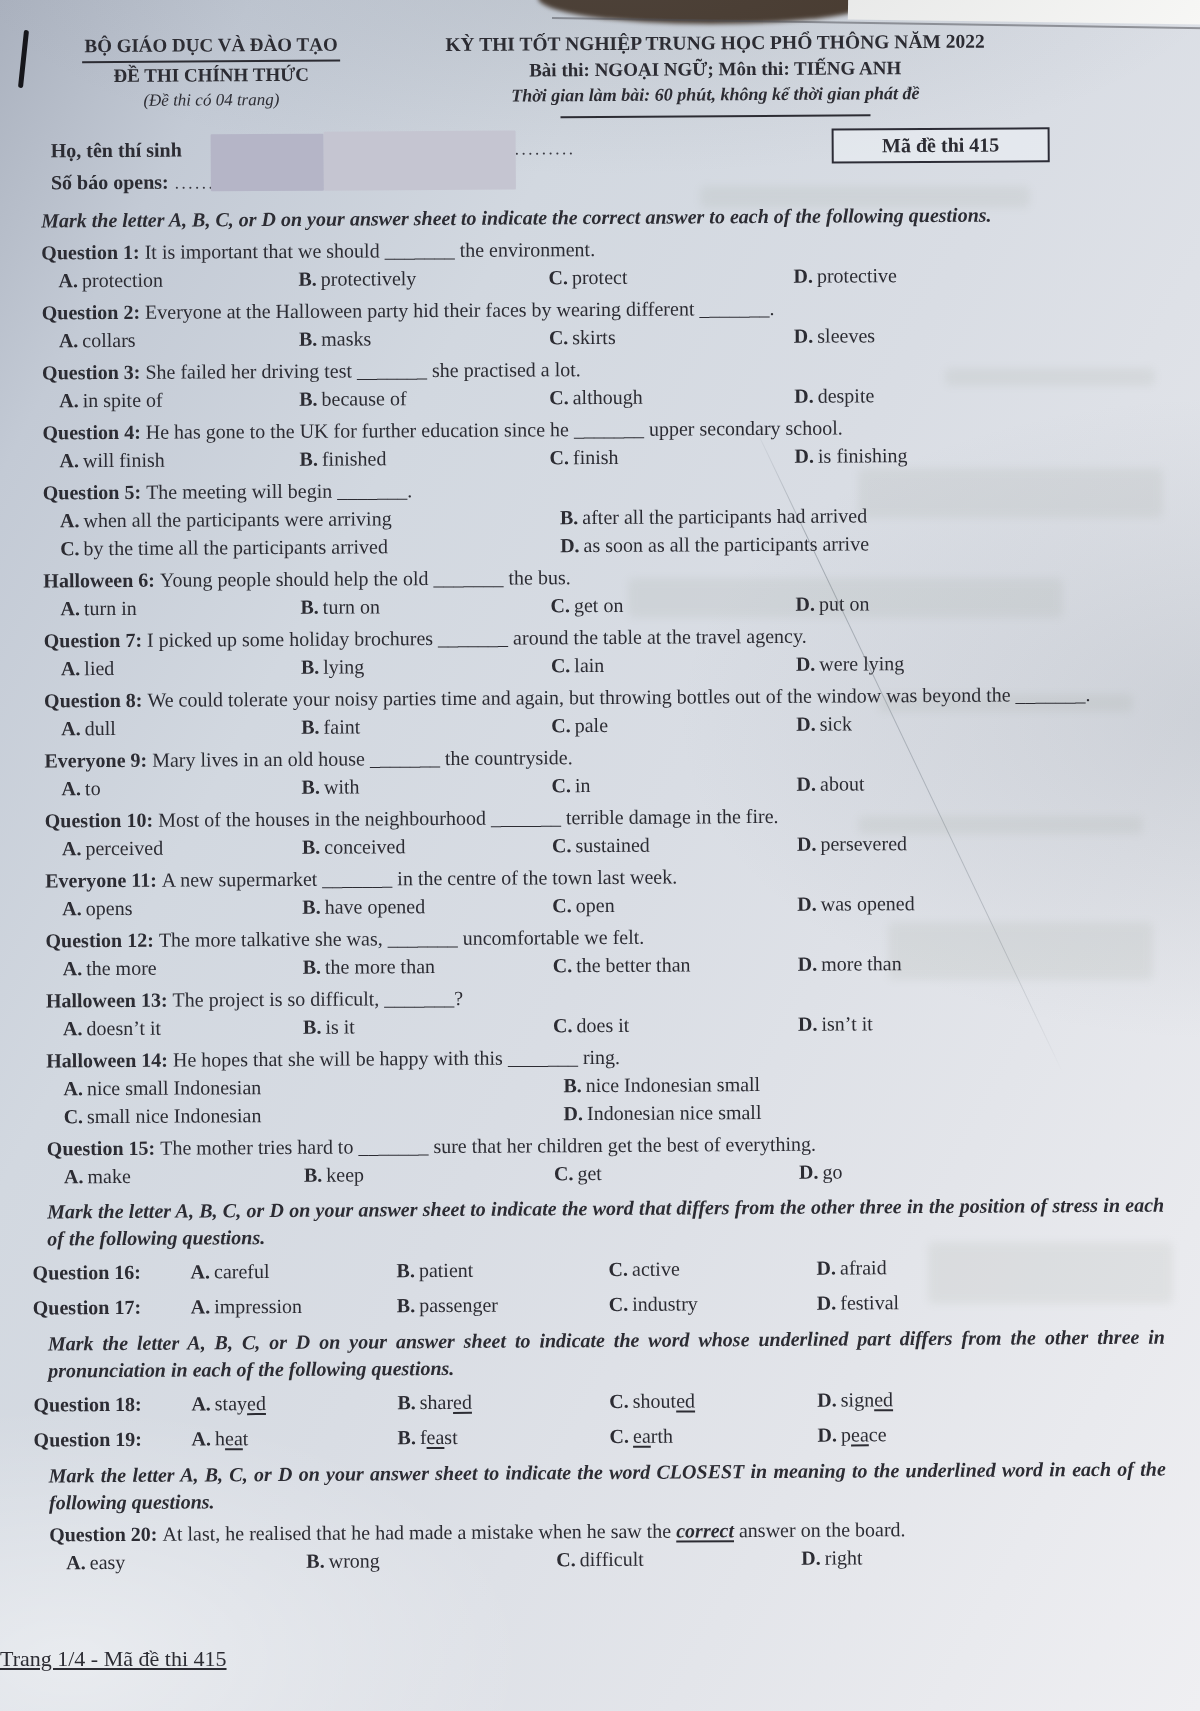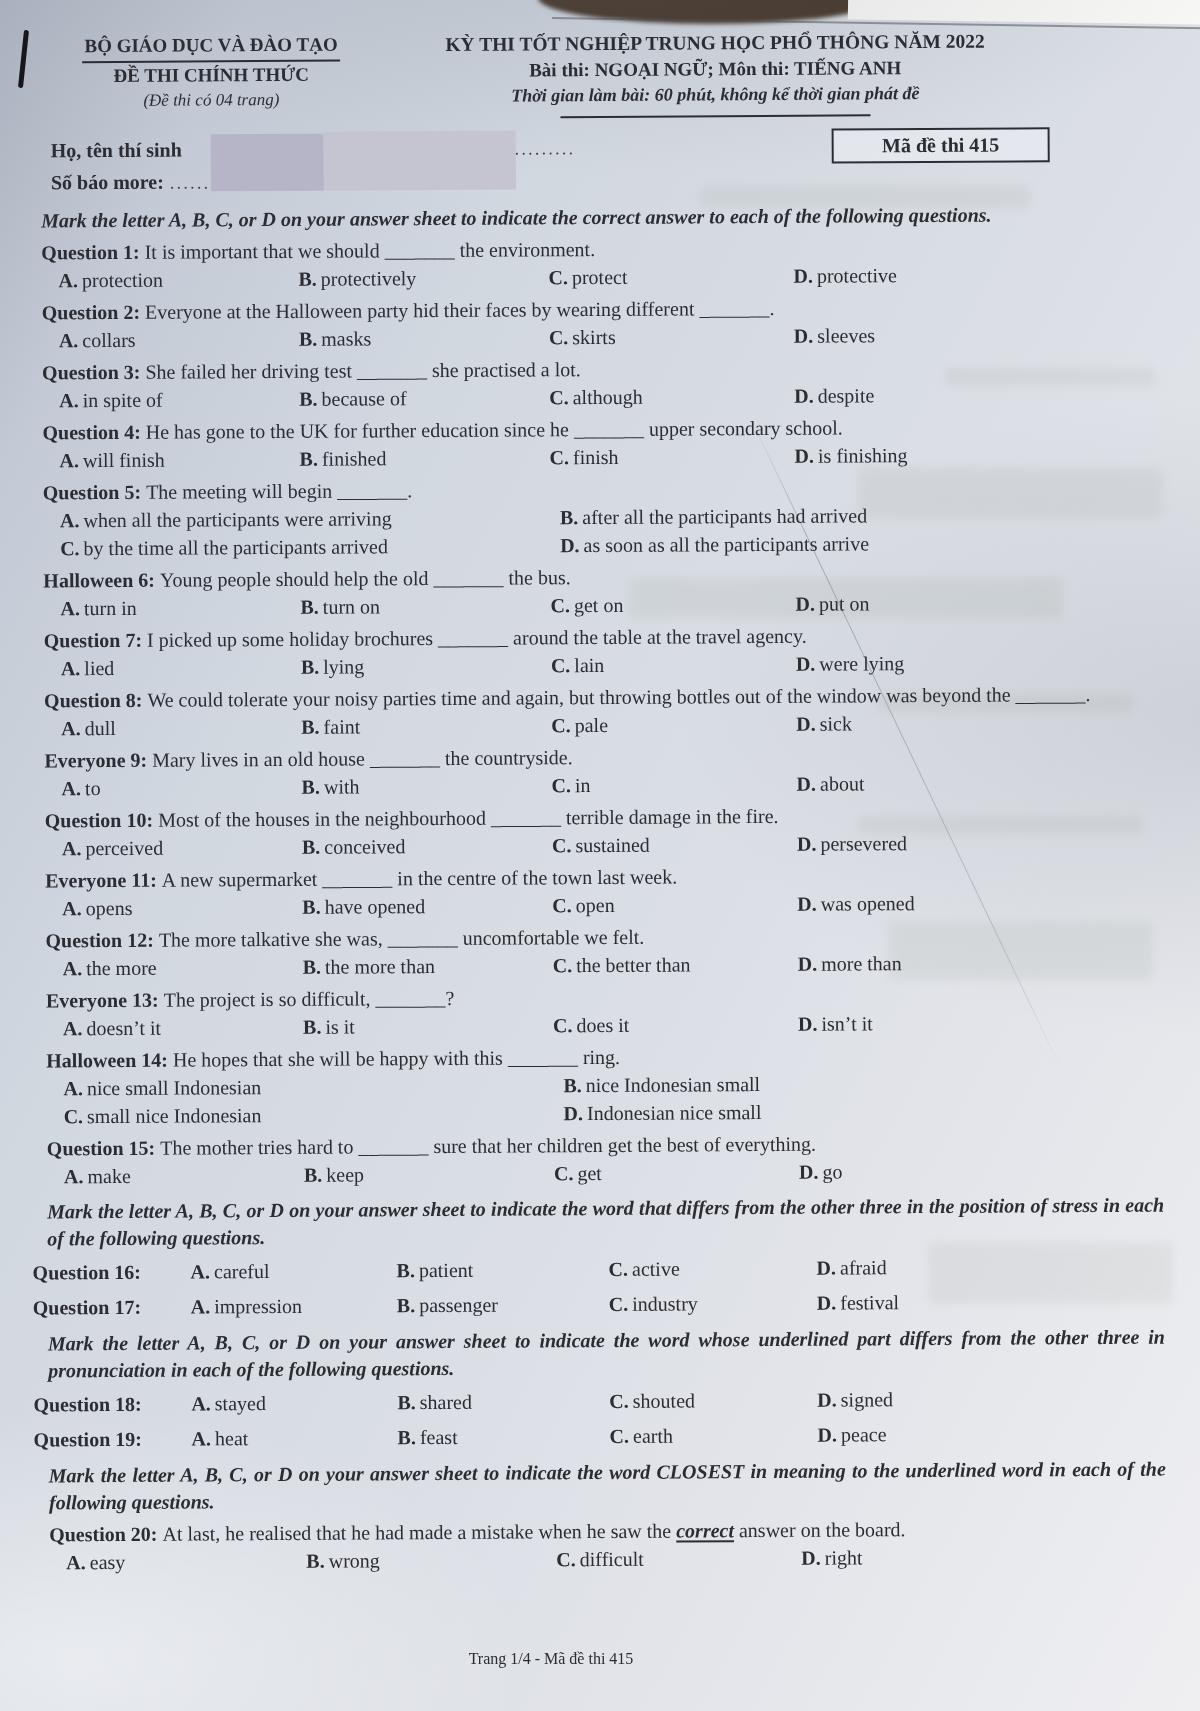--- a/index.html
+++ b/index.html
@@ -61,24 +61,24 @@
   
   #flow{margin-top:8px;font-size:20px;}
   .instruction{font-weight:bold;font-style:italic;text-align:justify;line-height:27px;margin:8px 38px 3px 45px;}
   .q-block{margin-top:5px;}
   .q-line{line-height:27px;margin:0 35px 0 45px;}
   .q-line b{margin-right:5px;}
   .opt-grid-4{display:grid;grid-template-columns:240px 250px 245px auto;margin-left:62px;line-height:28px;}
   .opt-grid-2{display:grid;grid-template-columns:500px auto;margin-left:62px;line-height:28px;}
   .inline-row{display:grid;grid-template-columns:158px 206px 212px 208px auto;margin:6px 0 0 30px;line-height:29px;}
   .opt b{margin-right:4px;}
-  .u{text-underline-offset:3px;text-decoration-thickness:1.5px;}
+  .u{text-decoration:underline;text-underline-offset:3px;text-decoration-thickness:1.5px;}
   .mark{font-weight:bold;text-decoration:underline;text-underline-offset:3px;text-decoration-thickness:2px;font-style:italic;}
 
-  .footer{position:absolute;top:1645px;left:0;right:98px;text-align:center;font-size:16px;line-height:28px;}
+  .footer{position:absolute;top:1645px;left:0;right:98px;text-align:left;font-size:22px;line-height:28px;text-decoration:underline;}
 </style>
 </head>
 <body>
 
 <div class="photo">
   <div class="top-blob"></div>
   <div class="top-edge-light"></div>
   <div class="top-edge-line"></div>
   <div class="left-mark"></div>
   <div class="shading"></div>
@@ -107,21 +107,21 @@
         <div class="h-time">Thời gian làm bài: 60 phút, không kể thời gian phát đề</div>
         <div class="h-rule"></div>
       </div>
     </div>
 
     <div class="candidate">
       <div class="cand-row">
         <span class="cand-label">Họ, tên thí sinh</span><span class="dots gap1">.....................</span>
       </div>
       <div class="cand-row">
-        <span class="cand-label">Số báo more:</span><span class="dots gap2">......................</span><span class="dots gap2">.....................</span>
+        <span class="cand-label">Số báo opens:</span><span class="dots gap2">......................</span><span class="dots gap2">.....................</span>
       </div>
       <div class="redact r1"></div>
       <div class="redact r2"></div>
       <div class="code-box">Mã đề thi 415</div>
     </div>
 
     <div id="flow">
         <div class="instruction">Mark the letter A, B, C, or D on your answer sheet to indicate the correct answer to each of the following questions.</div>
         <div class="q-block">
           <div class="q-line"><b>Question 1:</b>It is important that we should _______ the environment.</div>
@@ -225,21 +225,21 @@
         <div class="q-block">
           <div class="q-line"><b>Question 12:</b>The more talkative she was, _______ uncomfortable we felt.</div>
           <div class="opt-grid-4">
             <span class="opt"><b>A.</b>the more</span>
             <span class="opt"><b>B.</b>the more than</span>
             <span class="opt"><b>C.</b>the better than</span>
             <span class="opt"><b>D.</b>more than</span>
           </div>
         </div>
         <div class="q-block">
-          <div class="q-line"><b>Everyone 13:</b>The project is so difficult, _______?</div>
+          <div class="q-line"><b>Halloween 13:</b>The project is so difficult, _______?</div>
           <div class="opt-grid-4">
             <span class="opt"><b>A.</b>doesn’t it</span>
             <span class="opt"><b>B.</b>is it</span>
             <span class="opt"><b>C.</b>does it</span>
             <span class="opt"><b>D.</b>isn’t it</span>
           </div>
         </div>
         <div class="q-block">
           <div class="q-line"><b>Halloween 14:</b>He hopes that she will be happy with this _______ ring.</div>
           <div class="opt-grid-2">

